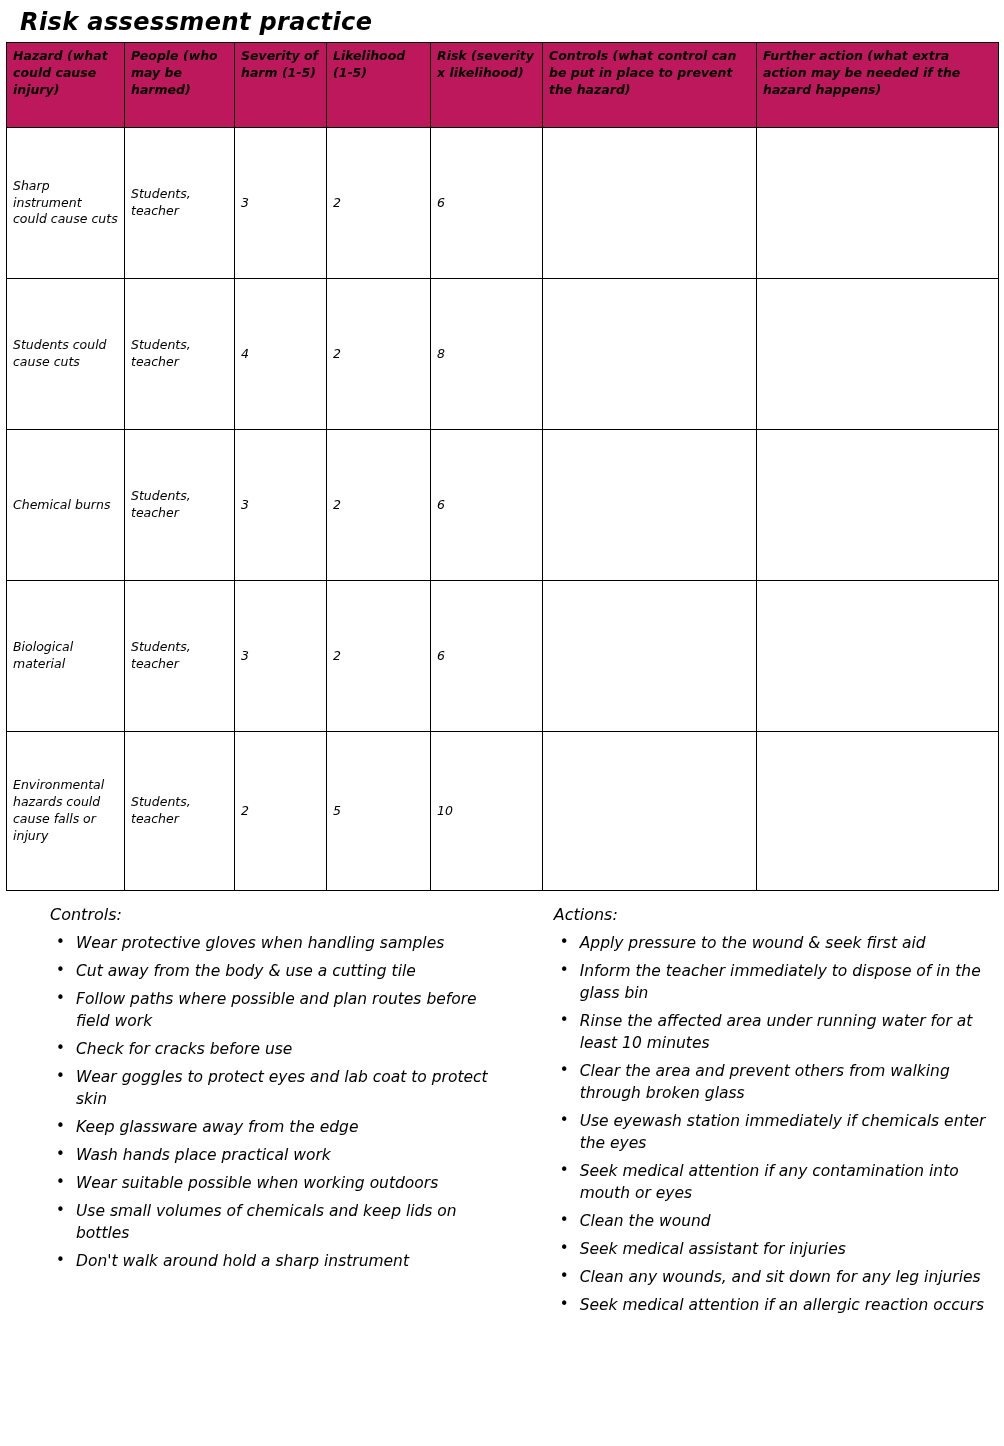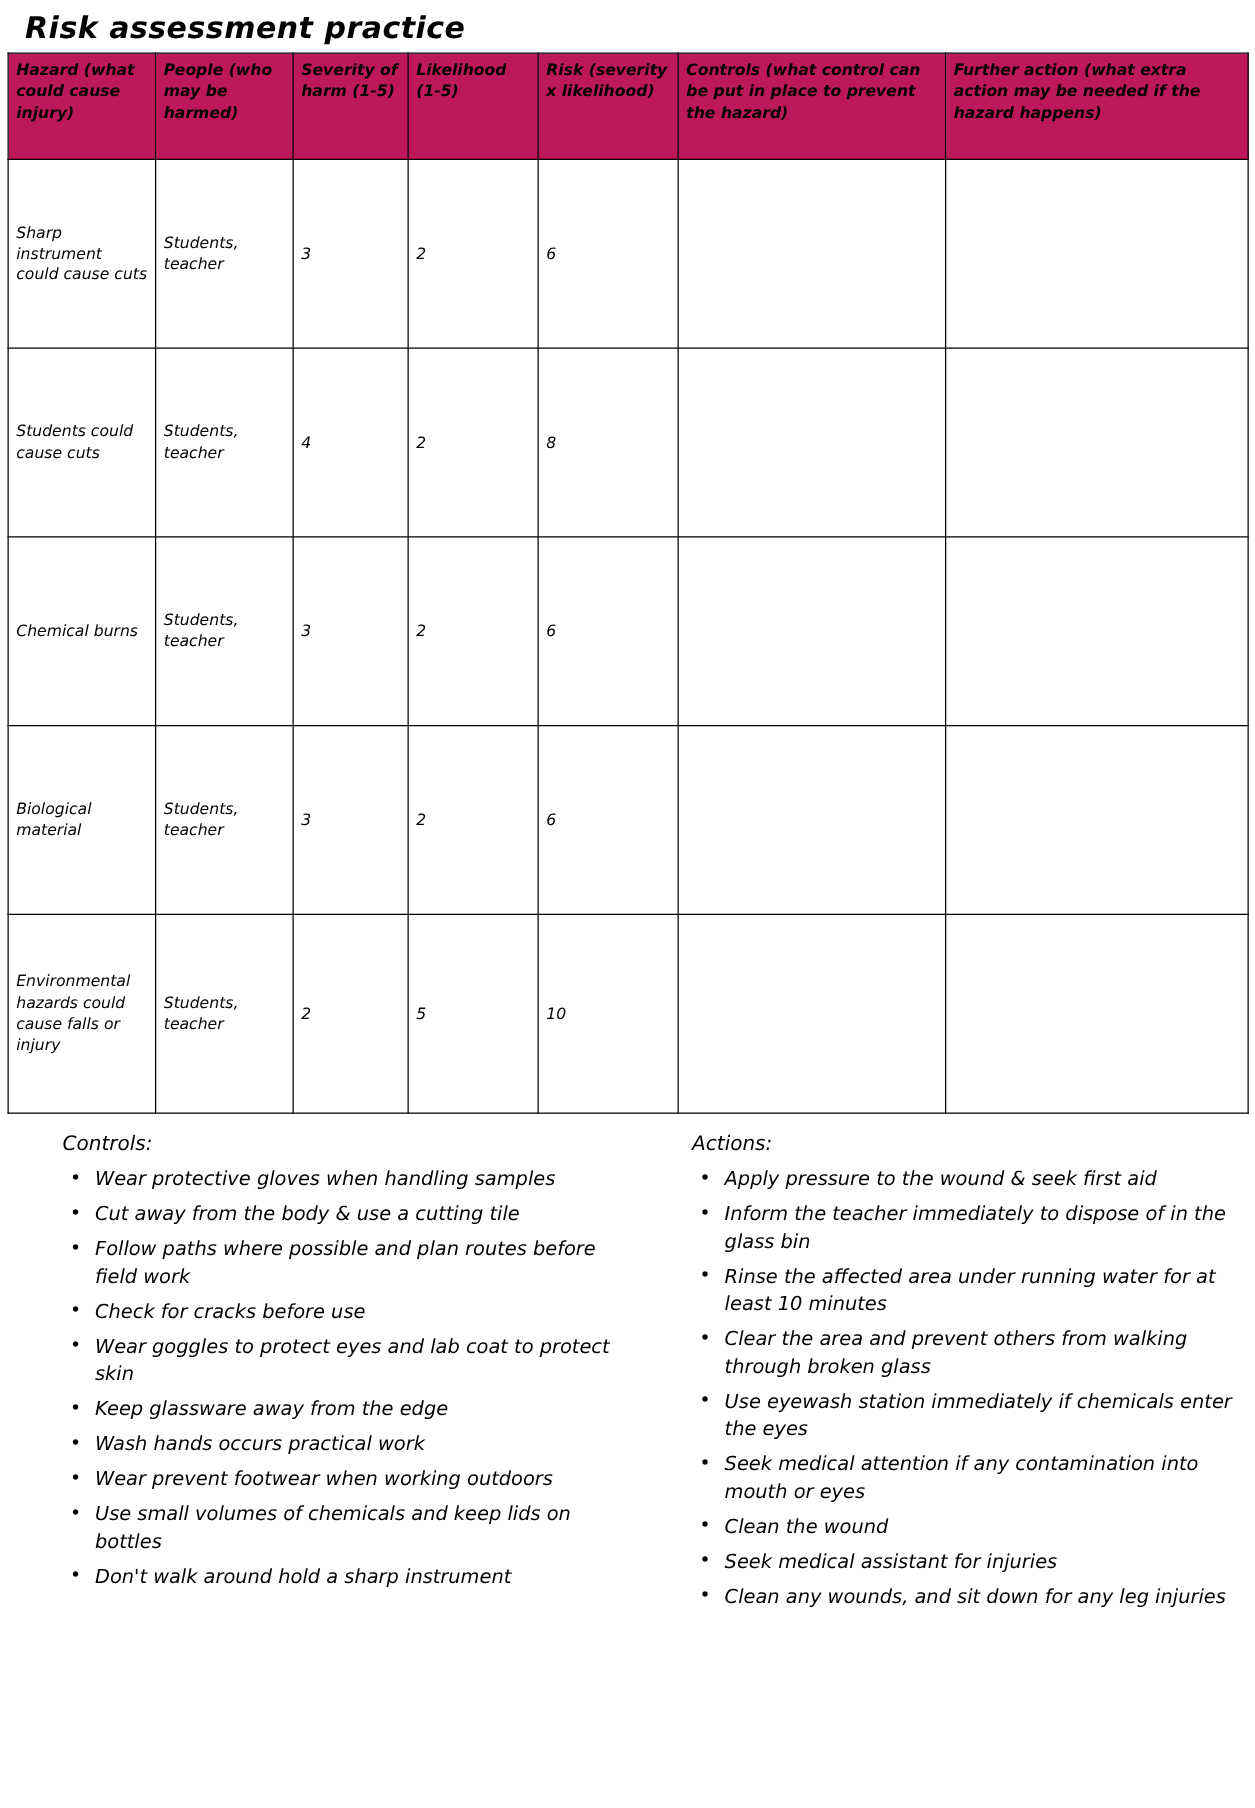--- a/index.html
+++ b/index.html
@@ -187,35 +187,36 @@
   <div class="notes">
     <div class="notes-col left">
       <div class="notes-head">Controls:</div>
       <ul class="bullets">
         <li>Wear protective gloves when handling samples</li>
         <li>Cut away from the body &amp; use a cutting tile</li>
         <li>Follow paths where possible and plan routes before field work</li>
         <li>Check for cracks before use</li>
         <li>Wear goggles to protect eyes and lab coat to protect skin</li>
         <li>Keep glassware away from the edge</li>
-        <li>Wash hands occurs practical work</li>
-        <li>Wear prevent footwear when working outdoors</li>
+        <li>Wash hands place practical work</li>
+        <li>Wear suitable possible when working outdoors</li>
         <li>Use small volumes of chemicals and keep lids on bottles</li>
         <li>Don't walk around hold a sharp instrument</li>
       </ul>
     </div>
     <div class="notes-col right">
       <div class="notes-head">Actions:</div>
       <ul class="bullets">
         <li>Apply pressure to the wound &amp; seek first aid</li>
         <li>Inform the teacher immediately to dispose of in the glass bin</li>
         <li>Rinse the affected area under running water for at least 10 minutes</li>
         <li>Clear the area and prevent others from walking through broken glass</li>
         <li>Use eyewash station immediately if chemicals enter the eyes</li>
         <li>Seek medical attention if any contamination into mouth or eyes</li>
         <li>Clean the wound</li>
         <li>Seek medical assistant for injuries</li>
         <li>Clean any wounds, and sit down for any leg injuries</li>
+        <li>Seek medical attention if an allergic reaction occurs</li>
       </ul>
     </div>
   </div>
 
 </div>
 
 </body></html>

